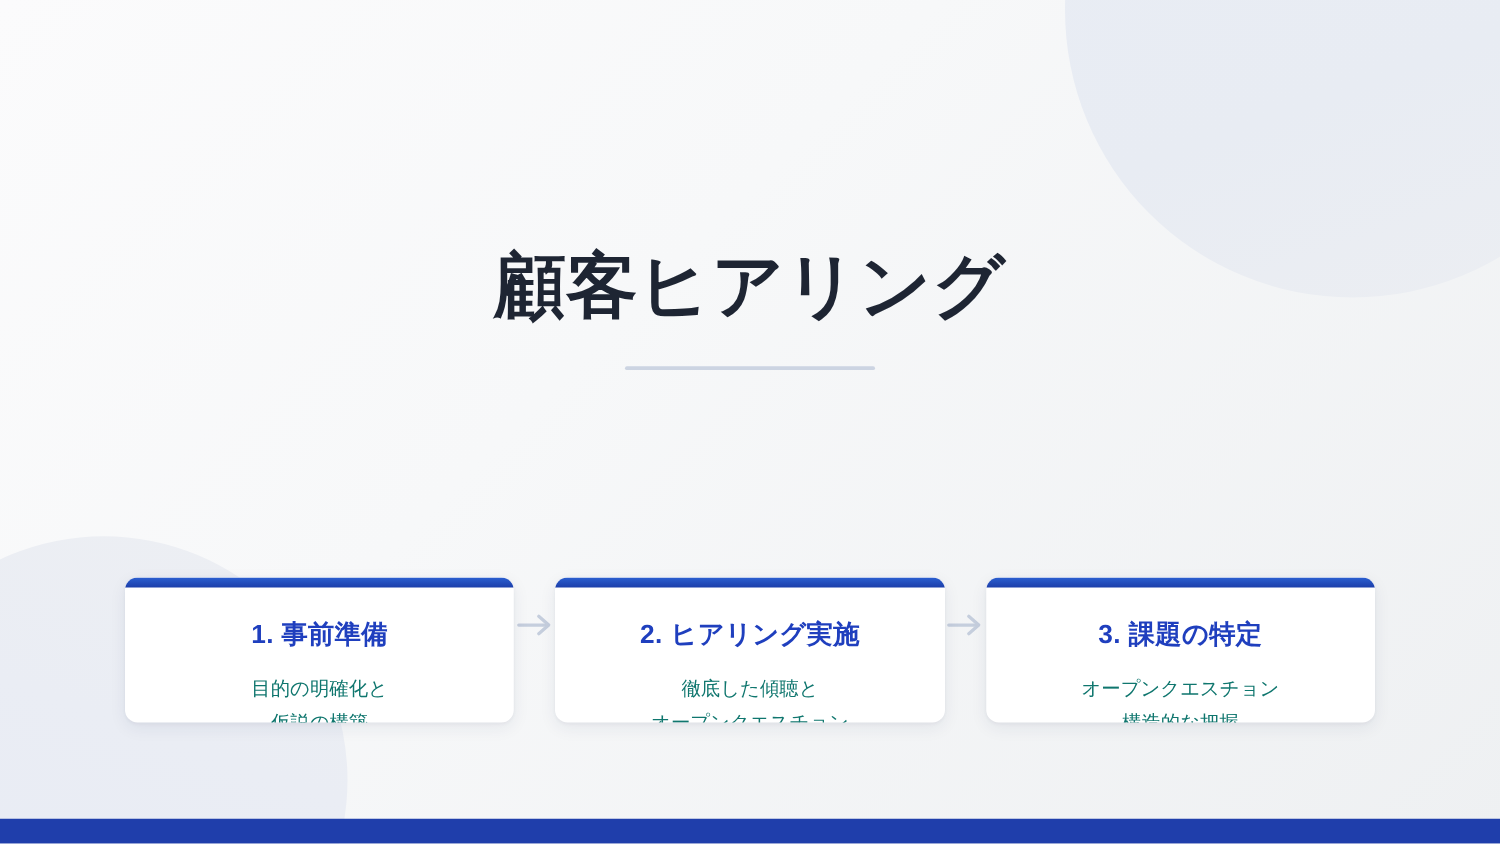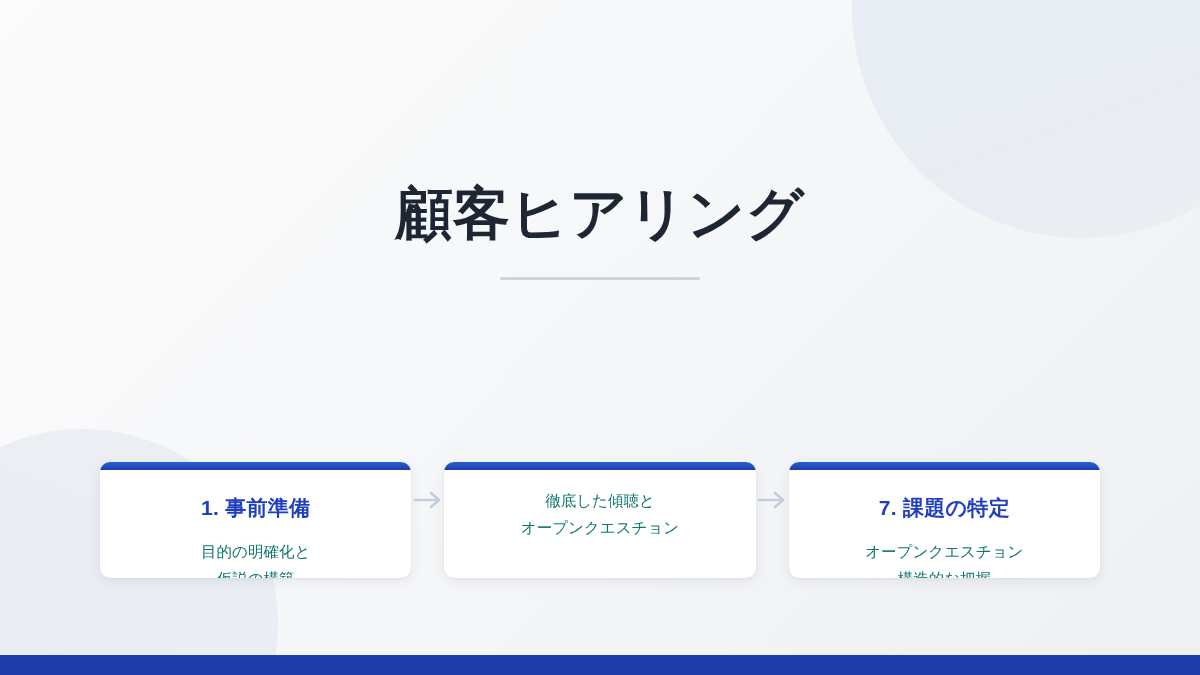--- a/index.html
+++ b/index.html
@@ -41,21 +41,21 @@
     left: -112px;
     bottom: -144px;
     background: linear-gradient(20deg, #e7ebf4 0%, #eaedf4 60%, #edeff3 100%);
   }
 
   
   .header {
     position: absolute;
     left: 0;
     right: 0;
-    top: 180px;
+    top: 196px;
     text-align: center;
     z-index: 3;
   }
   .slide-title {
     margin: 0;
     font-size: 57px;
     line-height: 1.18;
     font-weight: bold;
     letter-spacing: 0.5px;
     color: #1e2533;
@@ -175,34 +175,35 @@
 
     <div class="card-arrow">
       <svg width="32" height="20" viewBox="0 0 32 20" aria-hidden="true">
         <line x1="3" y1="10" x2="26" y2="10" stroke="currentColor" stroke-width="2.6" stroke-linecap="round"></line>
         <polyline points="19,3 27,10 19,17" fill="none" stroke="currentColor" stroke-width="2.6" stroke-linecap="round" stroke-linejoin="round"></polyline>
       </svg>
     </div>
 
     <div class="step-card">
       <div class="card-accent"></div>
+      <h2 class="card-heading">2. ヒアリング実施</h2>
       <p class="card-body">徹底した傾聴と
 オープンクエスチョン</p>
     </div>
 
     <div class="card-arrow">
       <svg width="32" height="20" viewBox="0 0 32 20" aria-hidden="true">
         <line x1="3" y1="10" x2="26" y2="10" stroke="currentColor" stroke-width="2.6" stroke-linecap="round"></line>
         <polyline points="19,3 27,10 19,17" fill="none" stroke="currentColor" stroke-width="2.6" stroke-linecap="round" stroke-linejoin="round"></polyline>
       </svg>
     </div>
 
     <div class="step-card">
       <div class="card-accent"></div>
-      <h2 class="card-heading">7. 課題の特定</h2>
+      <h2 class="card-heading">3. 課題の特定</h2>
       <p class="card-body">オープンクエスチョン
 構造的な把握</p>
     </div>
 
   </div>
 
   <div class="footer-bar"></div>
 
 </div>
 

